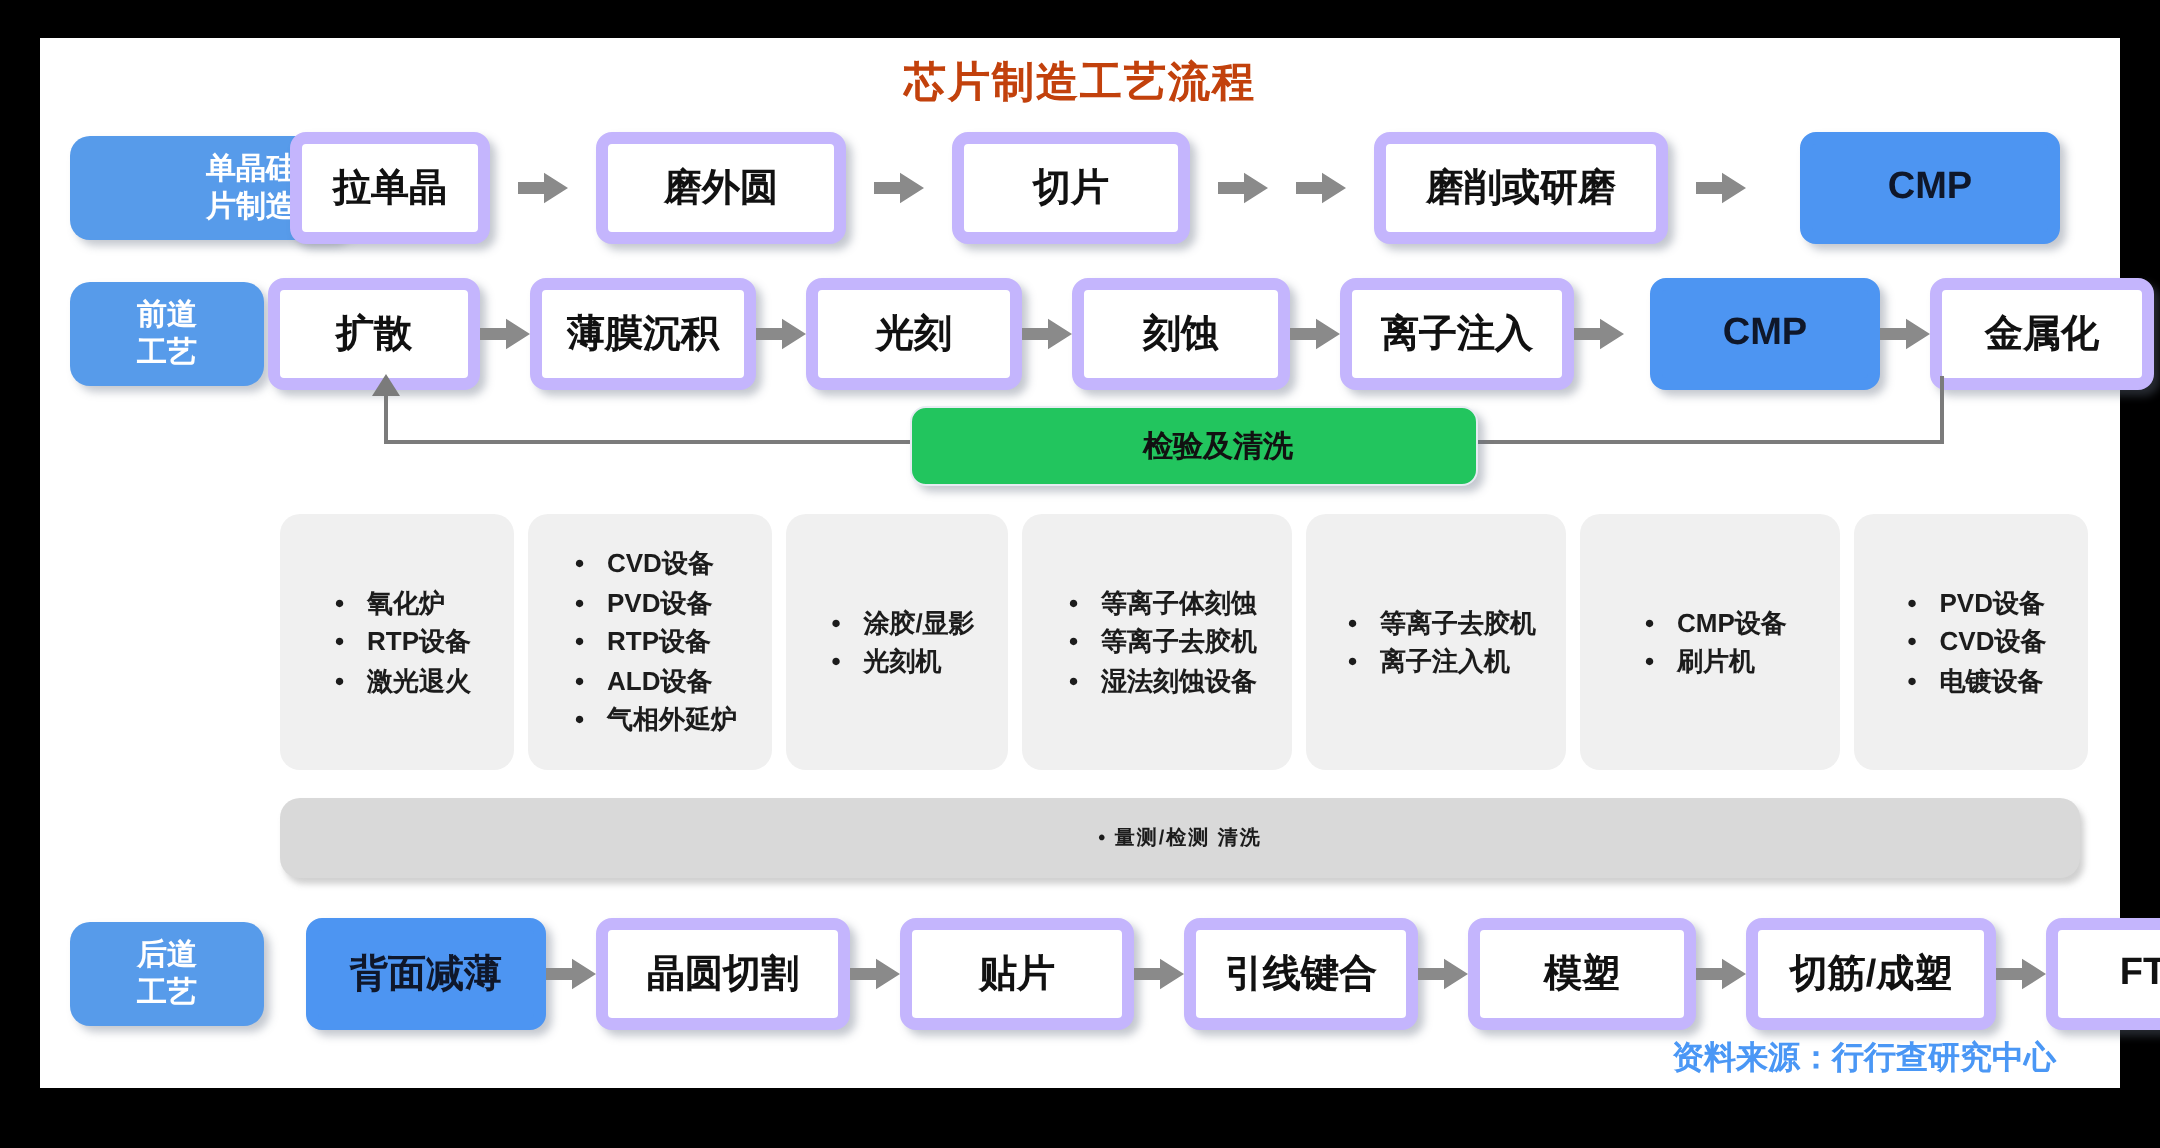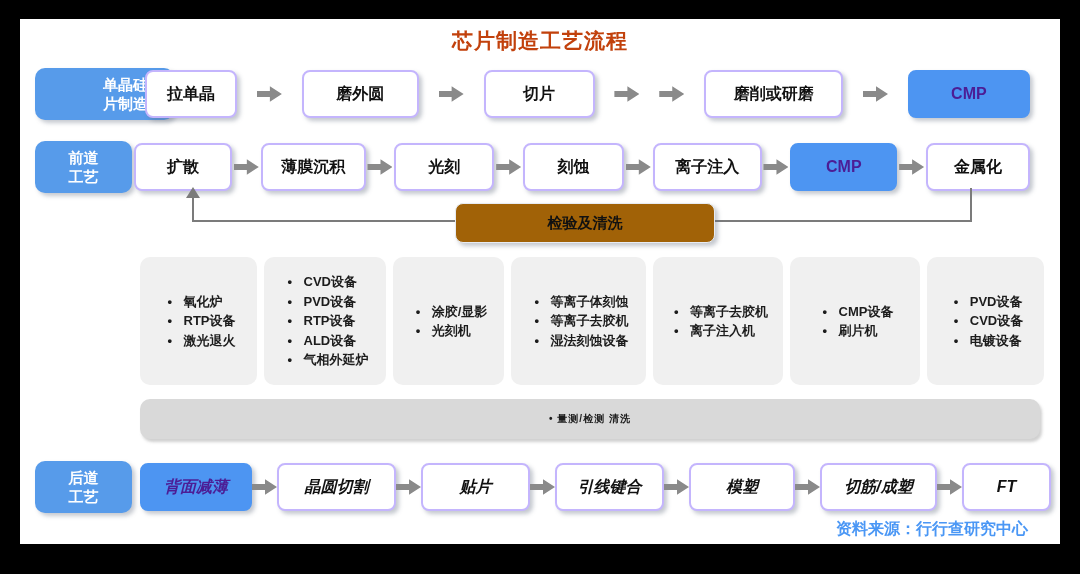--- a/index.html
+++ b/index.html
@@ -21,39 +21,39 @@
     background:#579bea;color:#fff;font-size:15px;font-weight:bold;
     display:flex;flex-direction:column;align-items:center;justify-content:center;
     line-height:1.3;box-shadow:3px 3px 4px rgba(90,100,120,.35);text-align:center;
   }
   
   .flow-row{
     position:absolute;height:44px;display:flex;align-items:center;
     justify-content:space-between;
   }
   .step{
-    height:44px;border-radius:8px;background:#fff;border:2px solid #c4b5fd;
+    height:44px;border-radius:8px;background:#fff;border:6px solid #c4b5fd;
     box-shadow:3px 3px 4px rgba(100,110,130,.38);
     display:flex;align-items:center;justify-content:center;
-    font-size:16px;font-weight:600;color:#111;flex:0 0 auto;
+    font-size:19px;font-weight:600;color:#111;flex:0 0 auto;
   }
   .step.blue{
-    background:#4d95f2;color:#4c1d95;border-color:#4d95f2;font-weight:bold;
+    background:#4d95f2;color:#0f172a;border-color:#4d95f2;font-weight:bold;margin-left:13px;
   }
   .arrow{
     width:25px;height:17px;background:#8a8a8a;flex:0 0 auto;
     clip-path:polygon(0 32%,52% 32%,52% 5%,100% 50%,52% 95%,52% 68%,0 68%);
   }
   
   .fb-box{
     position:absolute;left:435px;top:184px;width:258px;height:38px;z-index:3;
-    border-radius:8px;background:#a16207;border:1px solid #e7ebf2;
+    border-radius:8px;background:#22c55e;border:1px solid #e7ebf2;
     box-shadow:3px 3px 4px rgba(100,110,130,.38);
     display:flex;align-items:center;justify-content:center;
-    font-size:15px;font-weight:600;color:#111;
+    font-size:15px;font-weight:600;color:#111;padding-left:24px;
   }
   .fb-hline{position:absolute;left:172px;top:201px;width:780px;height:2px;background:#7b7b7b;z-index:1;}
   .fb-vline-right{position:absolute;left:950px;top:169px;width:2px;height:34px;background:#7b7b7b;z-index:1;}
   .fb-vline-left{position:absolute;left:172px;top:178px;width:2px;height:25px;background:#7b7b7b;z-index:1;}
   .fb-arrowhead{
     position:absolute;left:166px;top:168px;width:0;height:0;z-index:1;
     border-left:7px solid transparent;border-right:7px solid transparent;
     border-bottom:11px solid #7b7b7b;
   }
   
@@ -83,21 +83,21 @@
     font-size:10px;font-weight:600;color:#1c1c1c;letter-spacing:1px;
   }
   
   .source{
     position:absolute;right:32px;top:500px;
     font-size:16px;font-weight:bold;color:#4a97f5;
   }
   
   #flow-wafer{left:125px;top:53px;right:30px;}
   #flow-front{left:114px;top:126px;right:30px;}
-  #flow-back{left:120px;top:446px;right:35px;font-style:italic;}
+  #flow-back{left:120px;top:446px;right:35px;}
   #label-wafer{top:49px;padding-left:42px;}
   #label-front{top:122px;}
   #label-back{top:442px;}
 </style>
 </head>
 <body>
 
 <div class="canvas">
 
   <h1 class="title">芯片制造工艺流程</h1>

